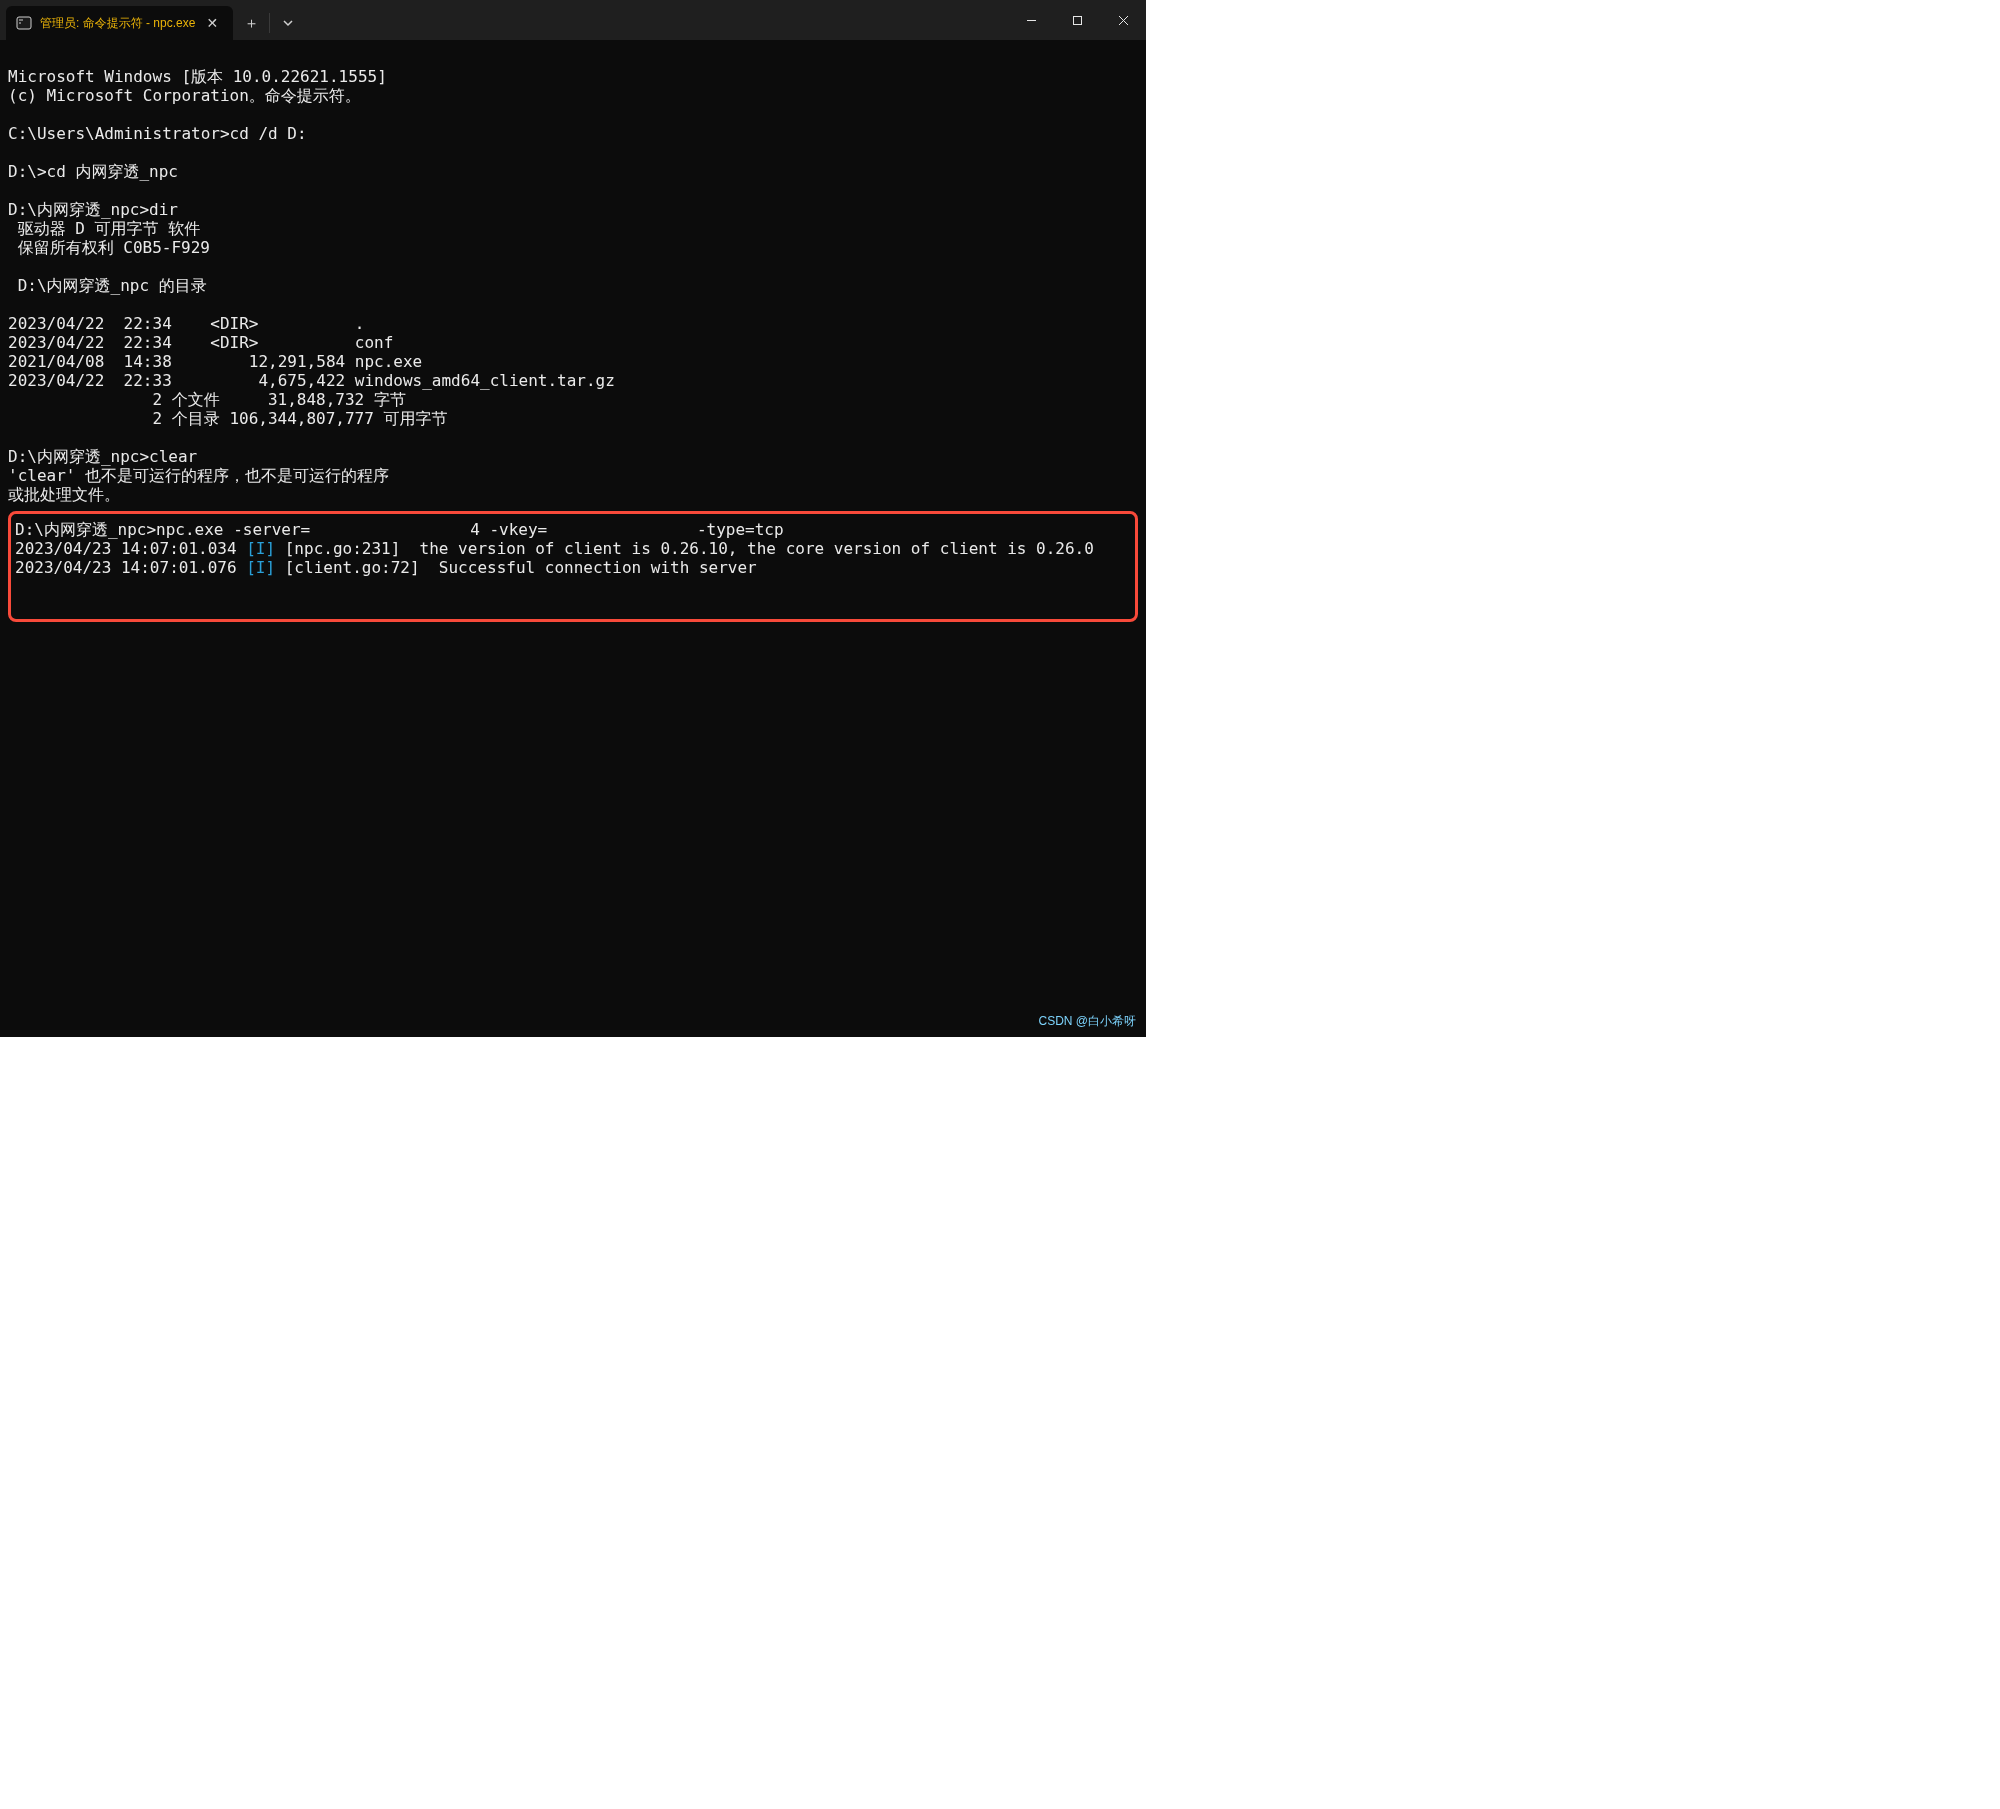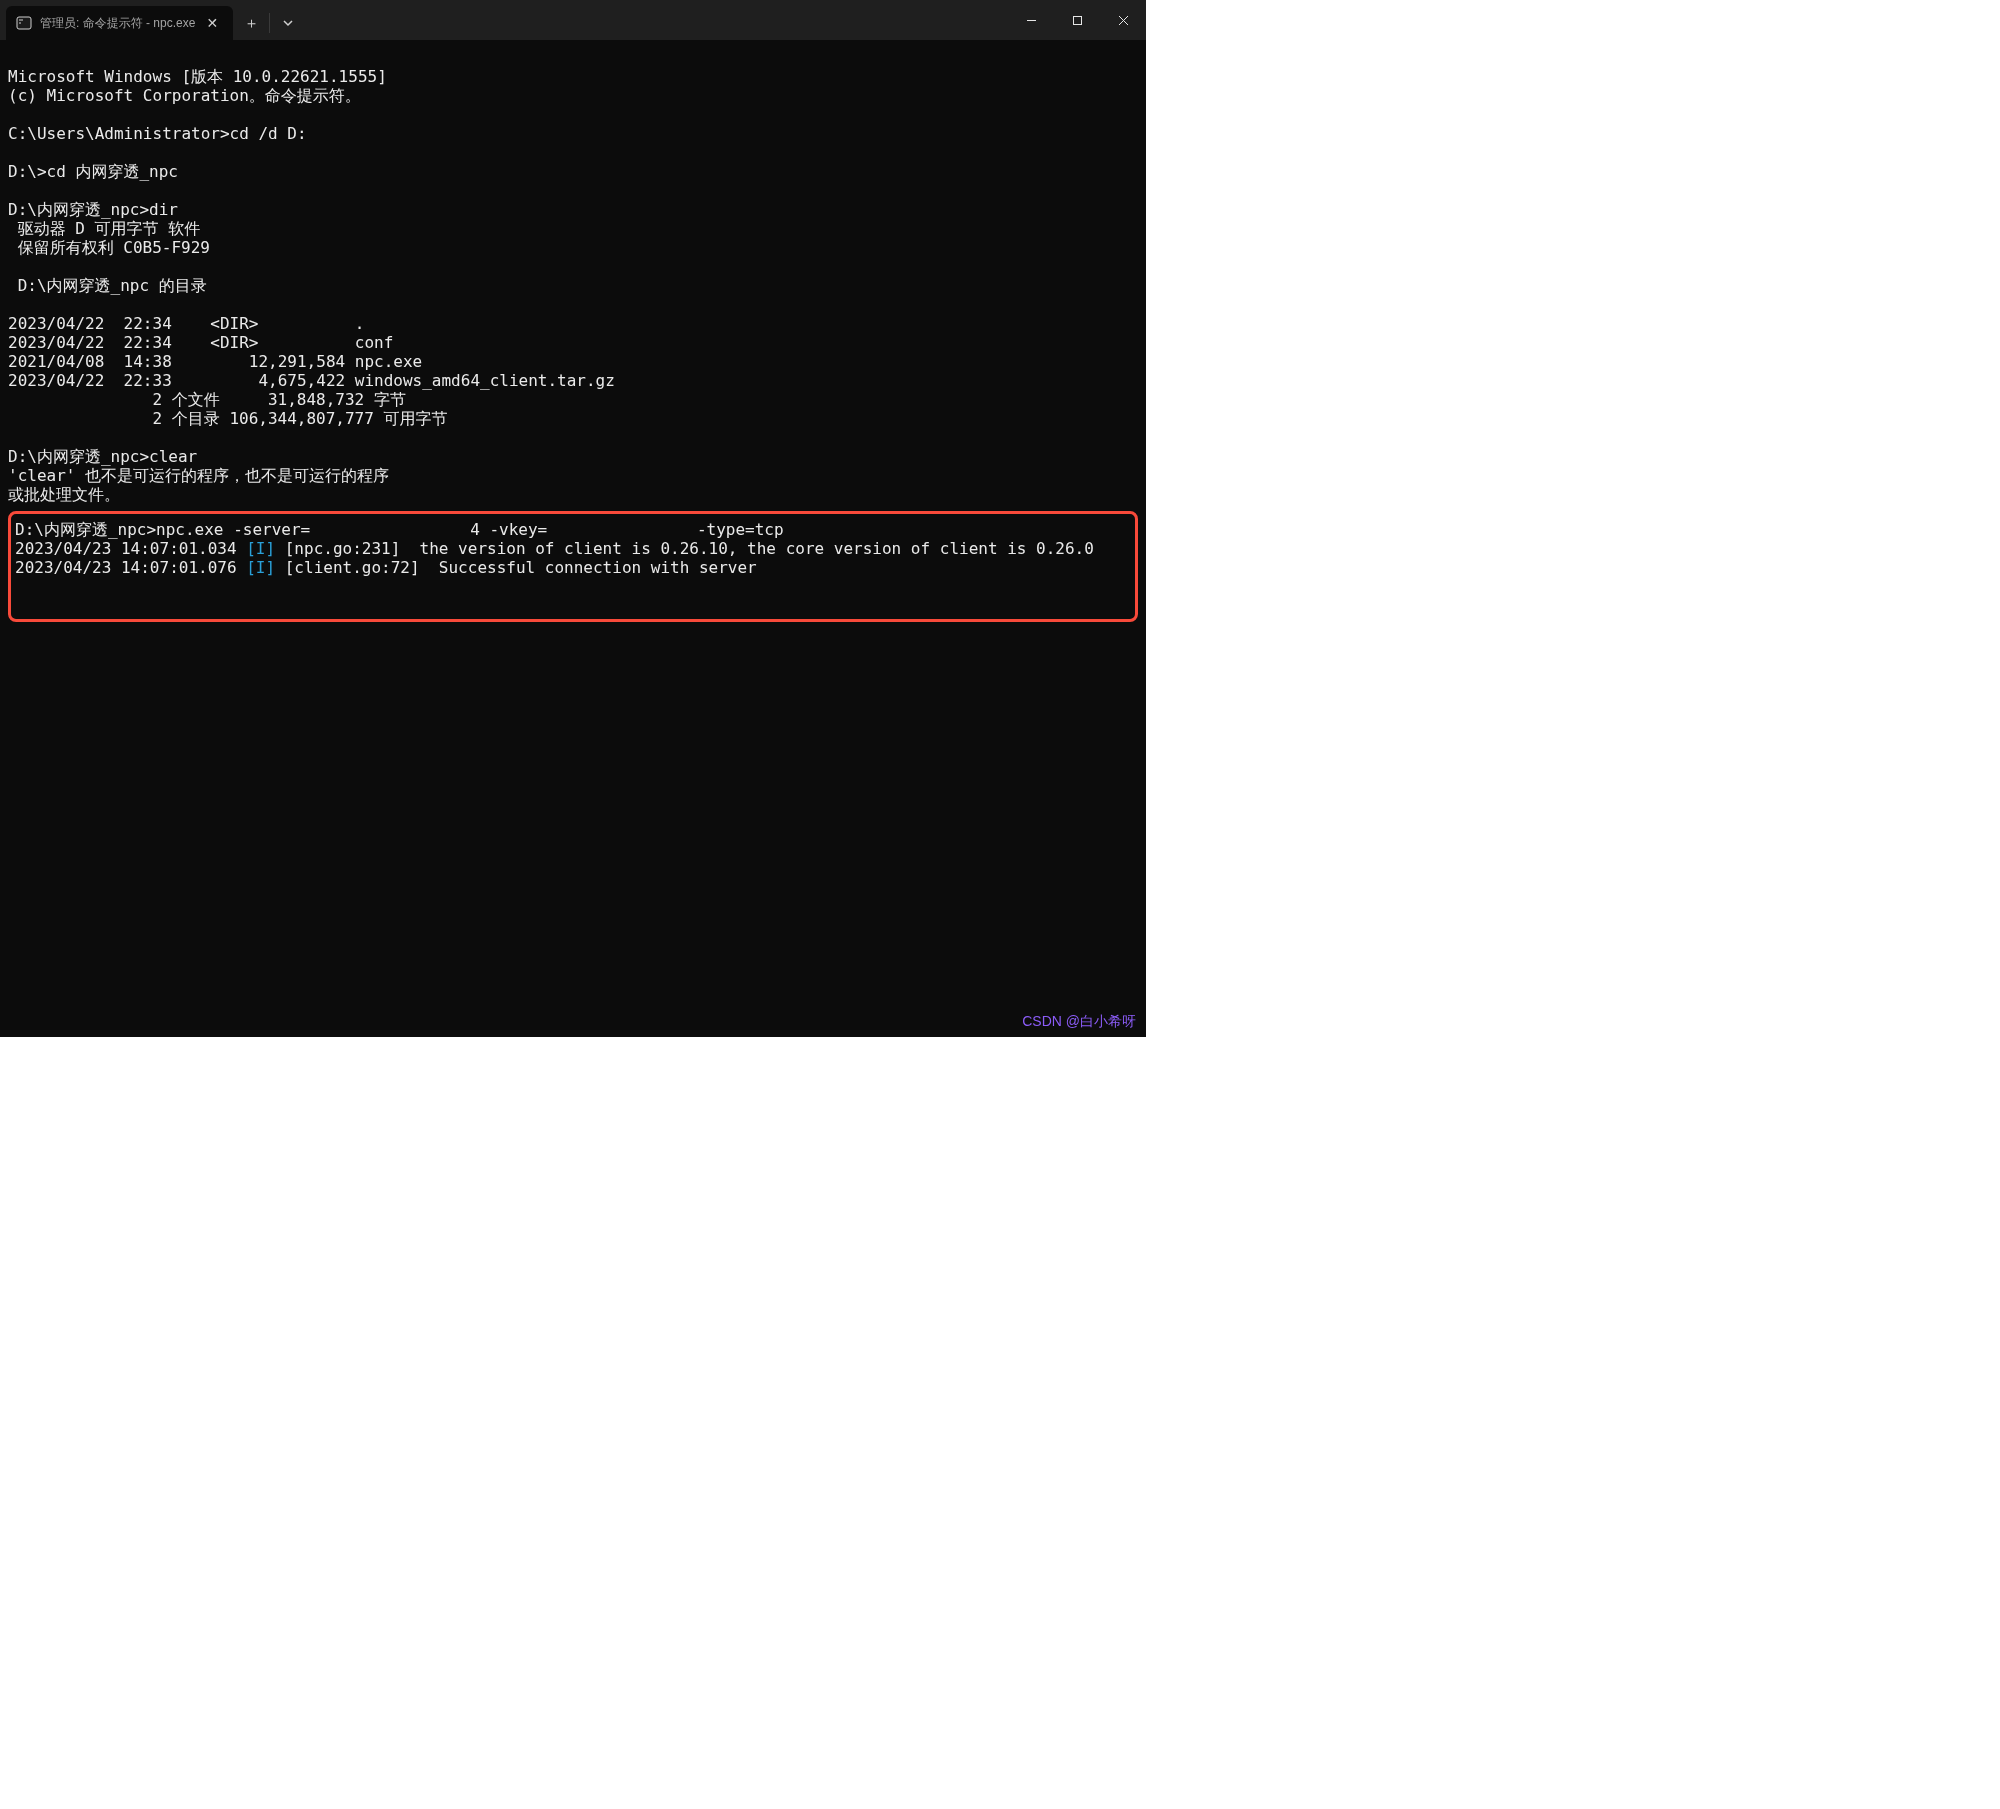--- a/index.html
+++ b/index.html
@@ -34,21 +34,21 @@
       border-top-right-radius: 6px;
       border-top-left-radius: 6px;
       margin-top: 6px;
       margin-left: 6px;
     }
     .tab-icon {
       width: 16px; height: 16px;
       display: inline-flex; align-items: center; justify-content: center;
     }
     .tab-title {
-      color: #a3a3a3;
+      color: #eab308;
       font-size: 12px;
       white-space: nowrap;
       overflow: hidden;
       text-overflow: ellipsis;
       flex: 1;
     }
     .tab-close {
       color: #cfcfcf;
       font-size: 14px;
       width: 18px; height: 18px;
@@ -104,22 +104,22 @@
       display: inline-block;
       width: 160px; height: 16px;
       vertical-align: -3px;
     }
     .redacted.small { width: 140px; }
     .redacted.wide { width: 180px; }
     .watermark {
       position: absolute;
       right: 10px;
       bottom: 6px;
-      color: #8b5cf6;
-      font-size: 14px;
+      color: #7dd3fc;
+      font-size: 12px;
       font-family: "Segoe UI", Arial, sans-serif;
     }
   </style>
 </head>
 <body>
 
 <div class="window">
   <div class="titlebar">
     <div class="tab">
       <span class="tab-icon">

